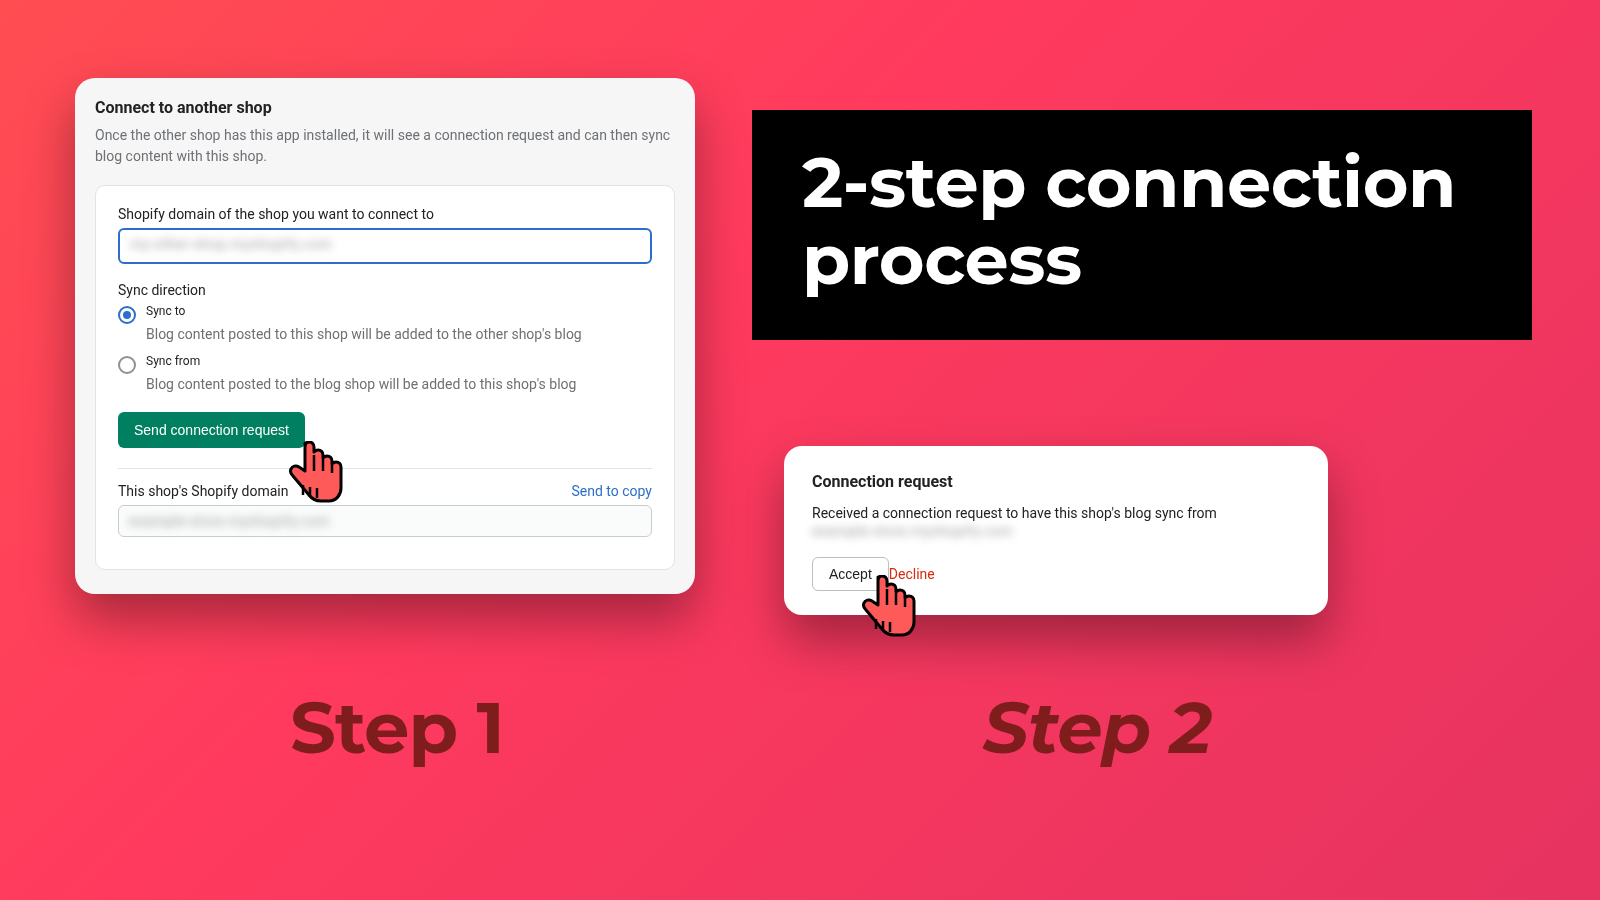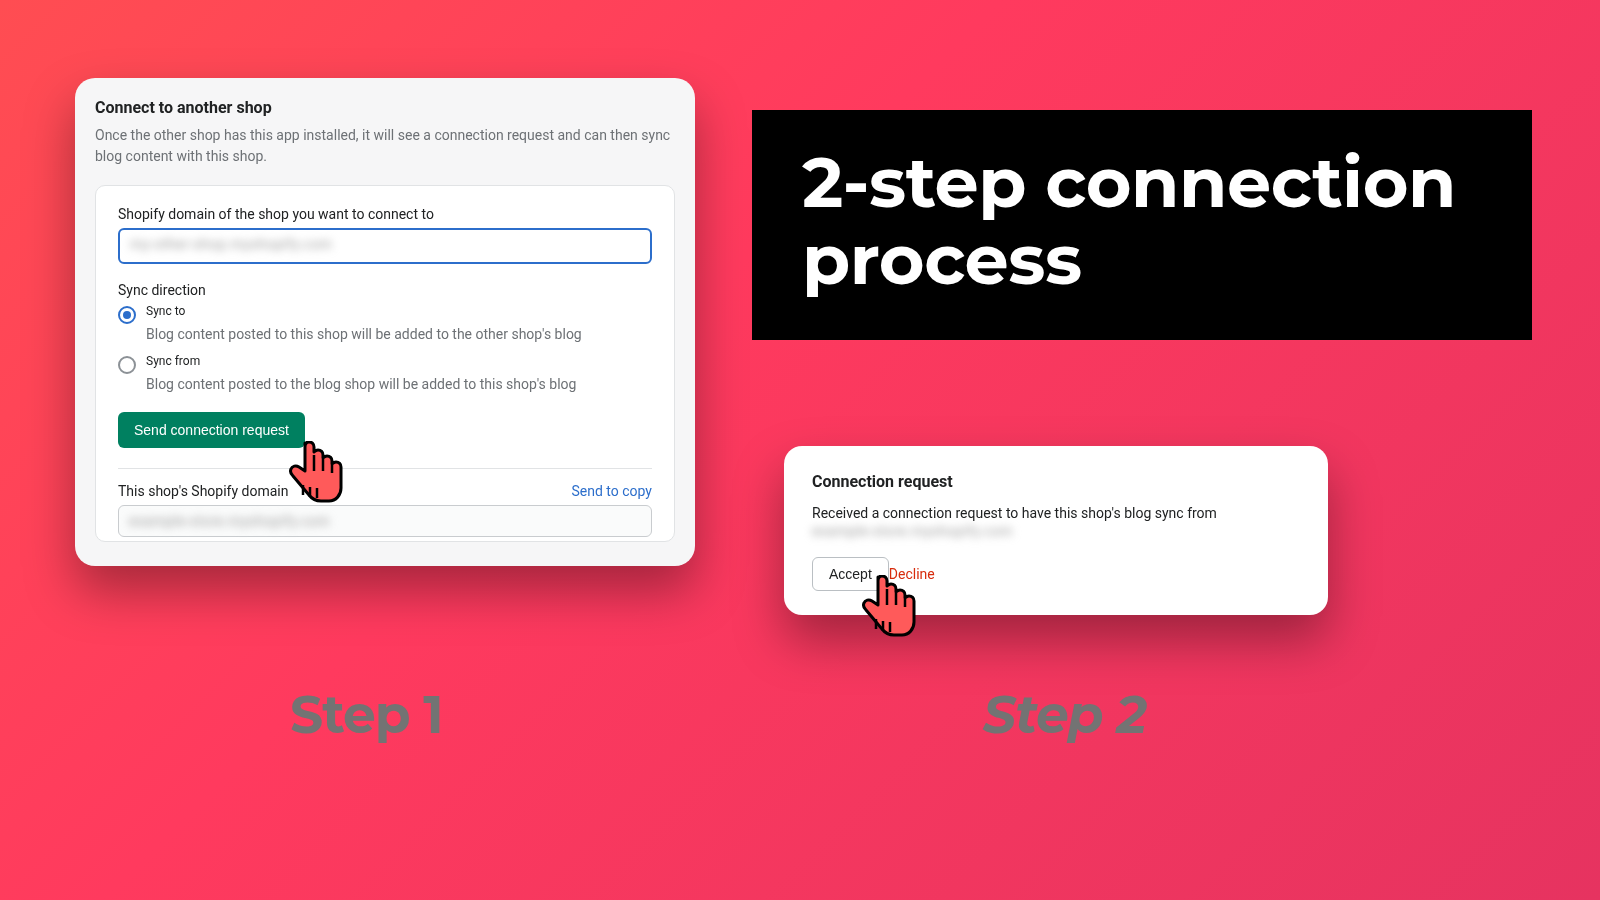--- a/index.html
+++ b/index.html
@@ -26,24 +26,24 @@
     font-weight: 700;
     font-size: 70px;
     line-height: 1.1;
     letter-spacing: -0.5px;
     display: block;
   }
 
   
   .step-label {
     position: absolute;
-    color: #737373;
+    color: #7f1d1d;
     font-family: "Montserrat", "Segoe UI", Arial, sans-serif;
     font-weight: 700;
-    font-size: 52px;
+    font-size: 72px;
     letter-spacing: -1px;
   }
   .step1-label { top: 683px; left: 290px; }
   .step2-label { top: 683px; left: 983px; font-style: italic; }
 
   
   .card1 {
     position: absolute;
     top: 78px;
     left: 75px;
@@ -62,21 +62,21 @@
   .card1 .subtitle {
     font-size: 14px;
     color: #6d7175;
     line-height: 1.5;
     margin-bottom: 18px;
   }
   .inner-card {
     background: #fff;
     border: 1px solid #e1e3e5;
     border-radius: 10px;
-    padding: 20px 22px 4px 22px;
+    padding: 20px 22px 32px 22px;
   }
   .field-label {
     font-size: 14px;
     color: #202223;
     margin-bottom: 6px;
     display: block;
   }
   .text-input {
     width: 100%;
     height: 36px;

